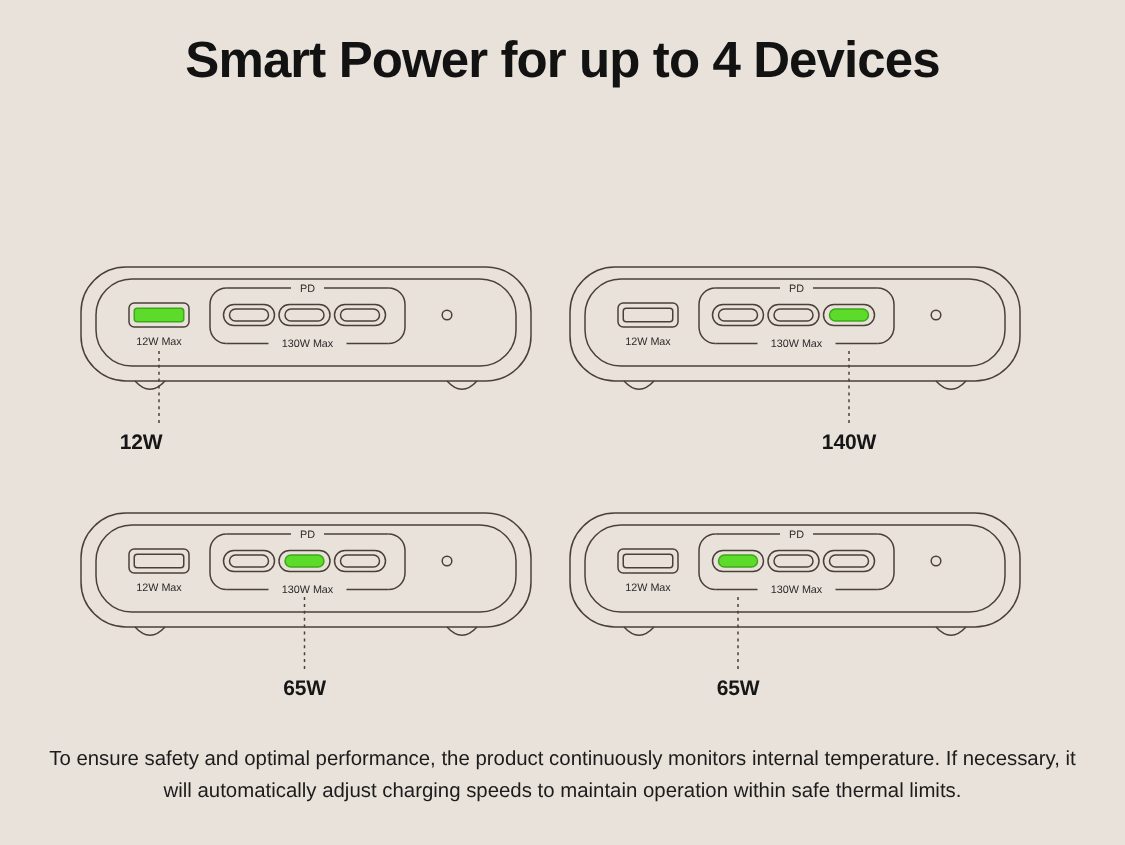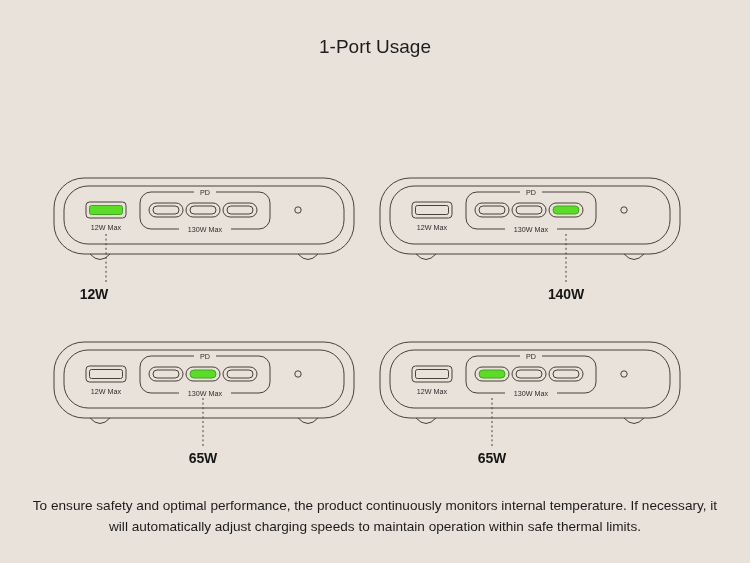--- a/index.html
+++ b/index.html
@@ -78,21 +78,21 @@
     text-align: center;
     font-size: 13.6px;
     line-height: 1.55;
     color: #1c1c1c;
   }
 </style>
 </head>
 <body>
 
 <div class="header">
-  <p class="subtitle">1-Port Usage</p>
+  <h1 class="title">Smart Power for up to 4 Devices</h1>
 </div>
 
 <div class="grid" id="device-grid">
     <div class="cell cell-0">
       <svg width="330" height="145" viewBox="0 0 330 145" class="device-svg">
         <rect x="6" y="6" width="300" height="76" rx="30" ry="30" fill="none" stroke="#4a4038" stroke-width="1"></rect>
         <rect x="16" y="14" width="280" height="58" rx="24" ry="24" fill="none" stroke="#4a4038" stroke-width="1"></rect>
         <path d="M 42 82 q 10 11 20 0" fill="none" stroke="#4a4038" stroke-width="1"></path>
         <path d="M 250 82 q 10 11 20 0" fill="none" stroke="#4a4038" stroke-width="1"></path>
         <rect x="38" y="30" width="40" height="16" rx="3.5" ry="3.5" fill="none" stroke="#4a4038" stroke-width="1"></rect>

